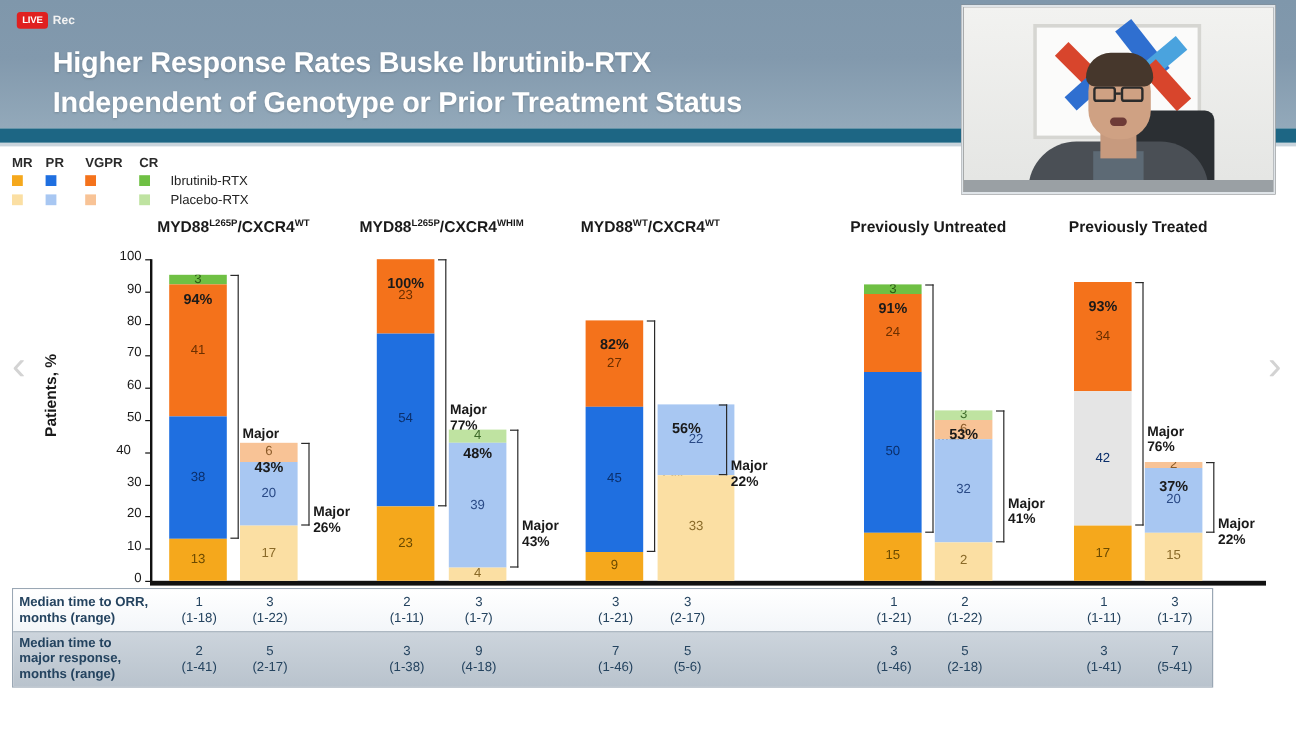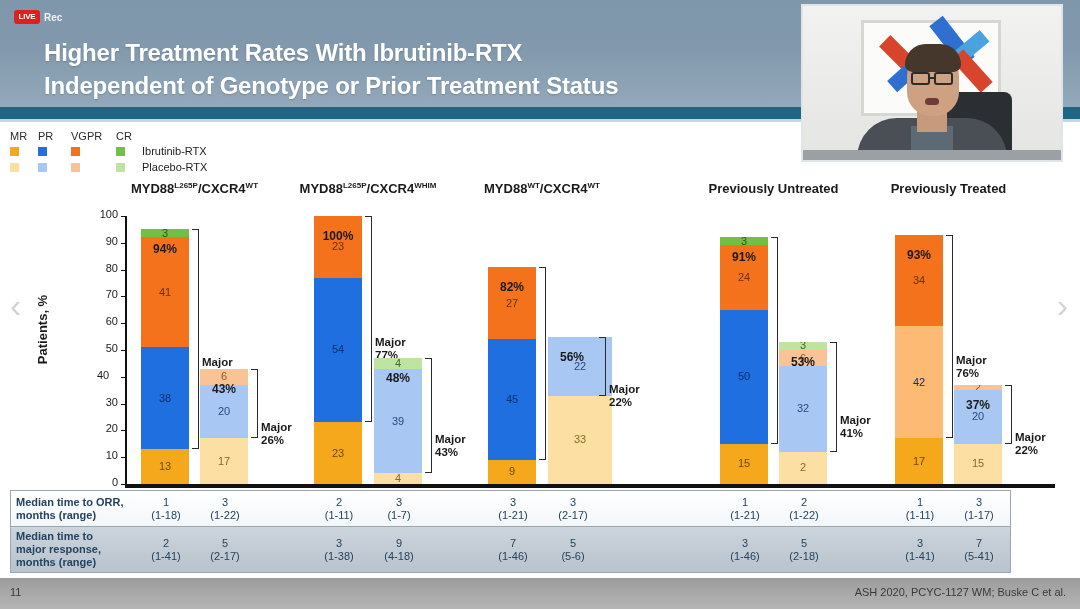--- a/index.html
+++ b/index.html
@@ -79,21 +79,21 @@
     background:#46372c; border-radius:28px 28px 10px 10px;
   }
   .v-glass-l { position:absolute; left:108px; top:66px; width:19px; height:13px; border:2px solid #2b2b2b; border-radius:3px; }
   .v-glass-r { position:absolute; left:131px; top:66px; width:19px; height:13px; border:2px solid #2b2b2b; border-radius:3px; }
   .v-glass-b { position:absolute; left:127px; top:71px; width:4px; height:2px; background:#2b2b2b; }
   .v-mouth { position:absolute; left:122px; top:92px; width:14px; height:7px; background:#6e3b37; border-radius:6px; }
   .v-desk { position:absolute; left:0; bottom:0; width:100%; height:10px; background:#9aa0a4; }
 
   
   .legend { position: absolute; left: 10px; top: 130px; }
-  .legend-heads { display: flex; font-size: 11px; font-weight: normal; color: #2b2b2b; }
+  .legend-heads { display: flex; font-size: 11px; font-weight: bold; color: #2b2b2b; }
   .legend-heads span { display:inline-block; text-align:left; }
   .lh-mr   { width: 28px; }
   .lh-pr   { width: 33px; }
   .lh-vgpr { width: 45px; }
   .lh-cr   { width: 40px; }
   .legend-row { display: flex; align-items: center; height: 14px; margin-top: 2px; }
   .legend-row .sw { width: 9px; height: 9px; display:inline-block; }
   .sw-cell { display:inline-block; }
   .c-mr   { width: 28px; }
   .c-pr   { width: 33px; }
@@ -183,21 +183,21 @@
   <div class="header"></div>
   <div class="header-rule"></div>
   <div class="header-rule2"></div>
 
   <div class="rec-badge">
     <span class="rec-chip">LIVE</span>
     <span class="rec-text">Rec</span>
   </div>
 
   <div class="slide-title">
-    <div>Higher Treatment Rates With Ibrutinib-RTX</div>
+    <div>Higher Response Rates Buske Ibrutinib-RTX</div>
     <div>Independent of Genotype or Prior Treatment Status</div>
   </div>
 
   <div class="video-tile">
     <div class="video-inner">
       <div class="v-wall"></div>
       <div class="v-frame">
         <div class="v-art1"></div>
           <div class="v-art2"></div>
           <div class="v-art3"></div>
@@ -419,21 +419,21 @@
         <div class="total-lbl" style="left: 768px; top: 124.96px;">53%</div>
         <div class="bracket" style="left: 830px; top: 141.96px; height: 109.88px;"></div>
         <div class="major-lbl" style="left: 840px; top: 182.9px;">
           <div>Major</div>
           <div>41%</div>
         </div>
         <div class="bar" style="left: 895px; top: 34.76px; width: 48px; height: 249.24px;">
           <div class="seg" style="height: 91.12px; background: rgb(244, 114, 27); color: rgb(107, 47, 0);">
             <span class="seg-val">34</span>
           </div>
-          <div class="seg" style="height: 112.56px; background: #fdba74; color: rgb(11, 47, 107);">
+          <div class="seg" style="height: 112.56px; background: #e5e5e5; color: rgb(11, 47, 107);">
             <span class="seg-val">42</span>
           </div>
           <div class="seg" style="height: 45.56px; background: rgb(245, 168, 28); color: rgb(107, 74, 0);">
             <span class="seg-val">17</span>
           </div>
         </div>
         <div class="total-lbl" style="left: 884px; top: 17.76px;">93%</div>
         <div class="bracket" style="left: 946px; top: 34.76px; height: 203.68px;"></div>
         <div class="major-lbl" style="left: 956px; top: 122.6px;">
           <div>Major</div>
@@ -552,20 +552,16 @@
             <b>(1-41)</b>
           </div>
           <div class="tcell" style="left: 802px;">
             <b>7</b>
             <b>(5-41)</b>
           </div>
         </div>
     </div>
   </div>
 
-  <div class="footer">
-    <span class="footer-page">11</span>
-    <span class="footer-ref">ASH 2020, PCYC-1127 WM; Buske C et al.</span>
-  </div>
 
   <div class="nav nav-left">‹</div>
   <div class="nav nav-right">›</div>
 </div>
 
 </body></html>

